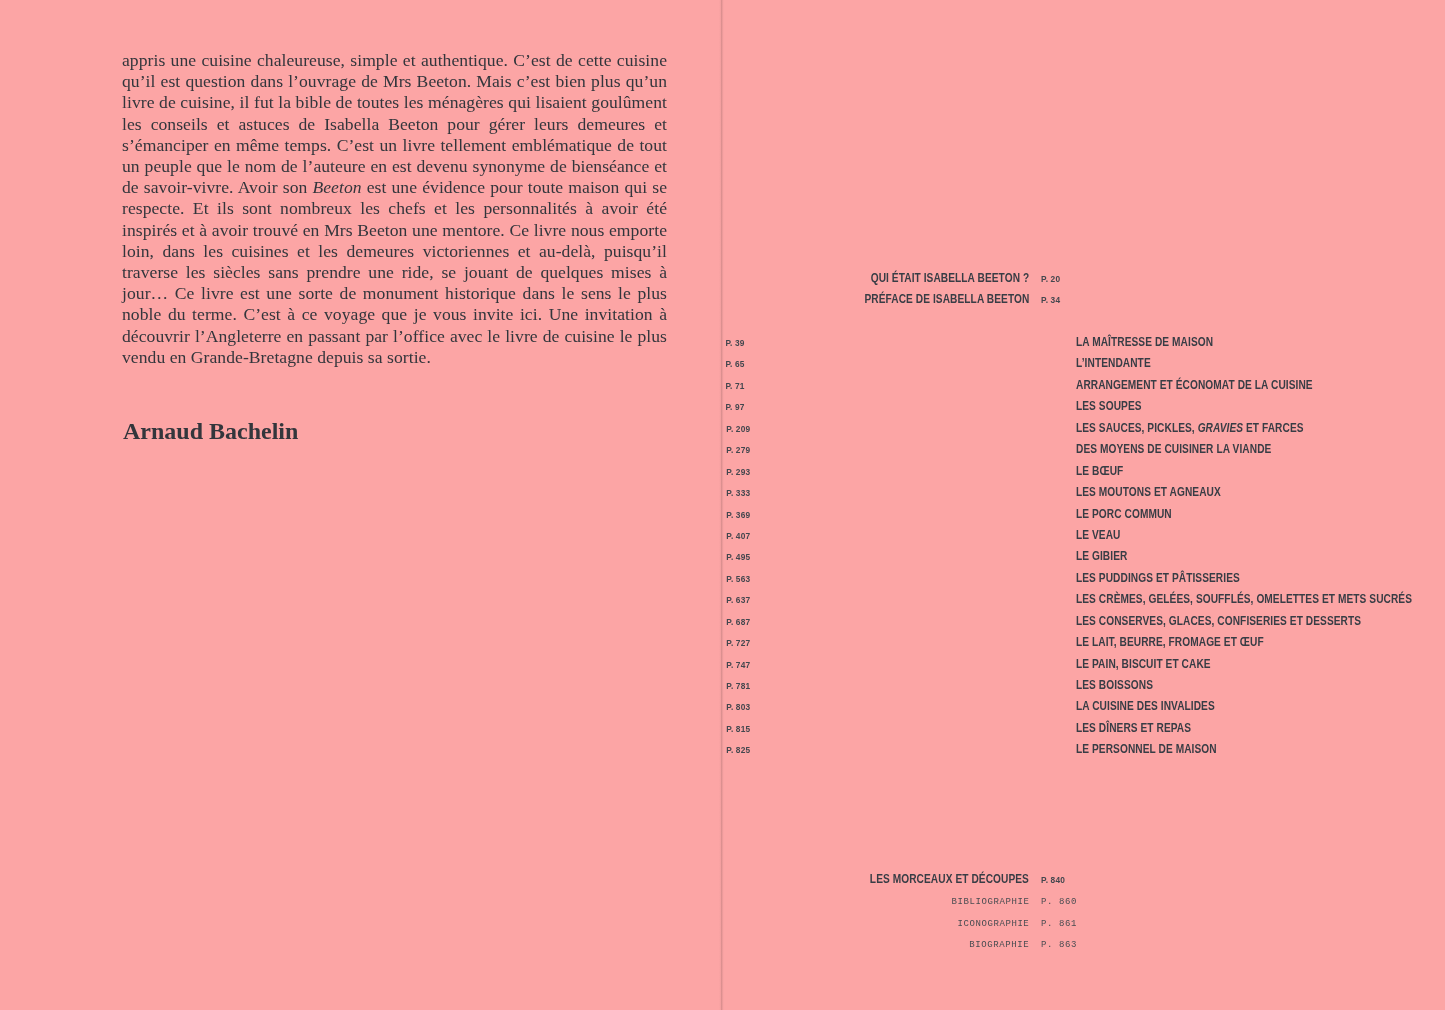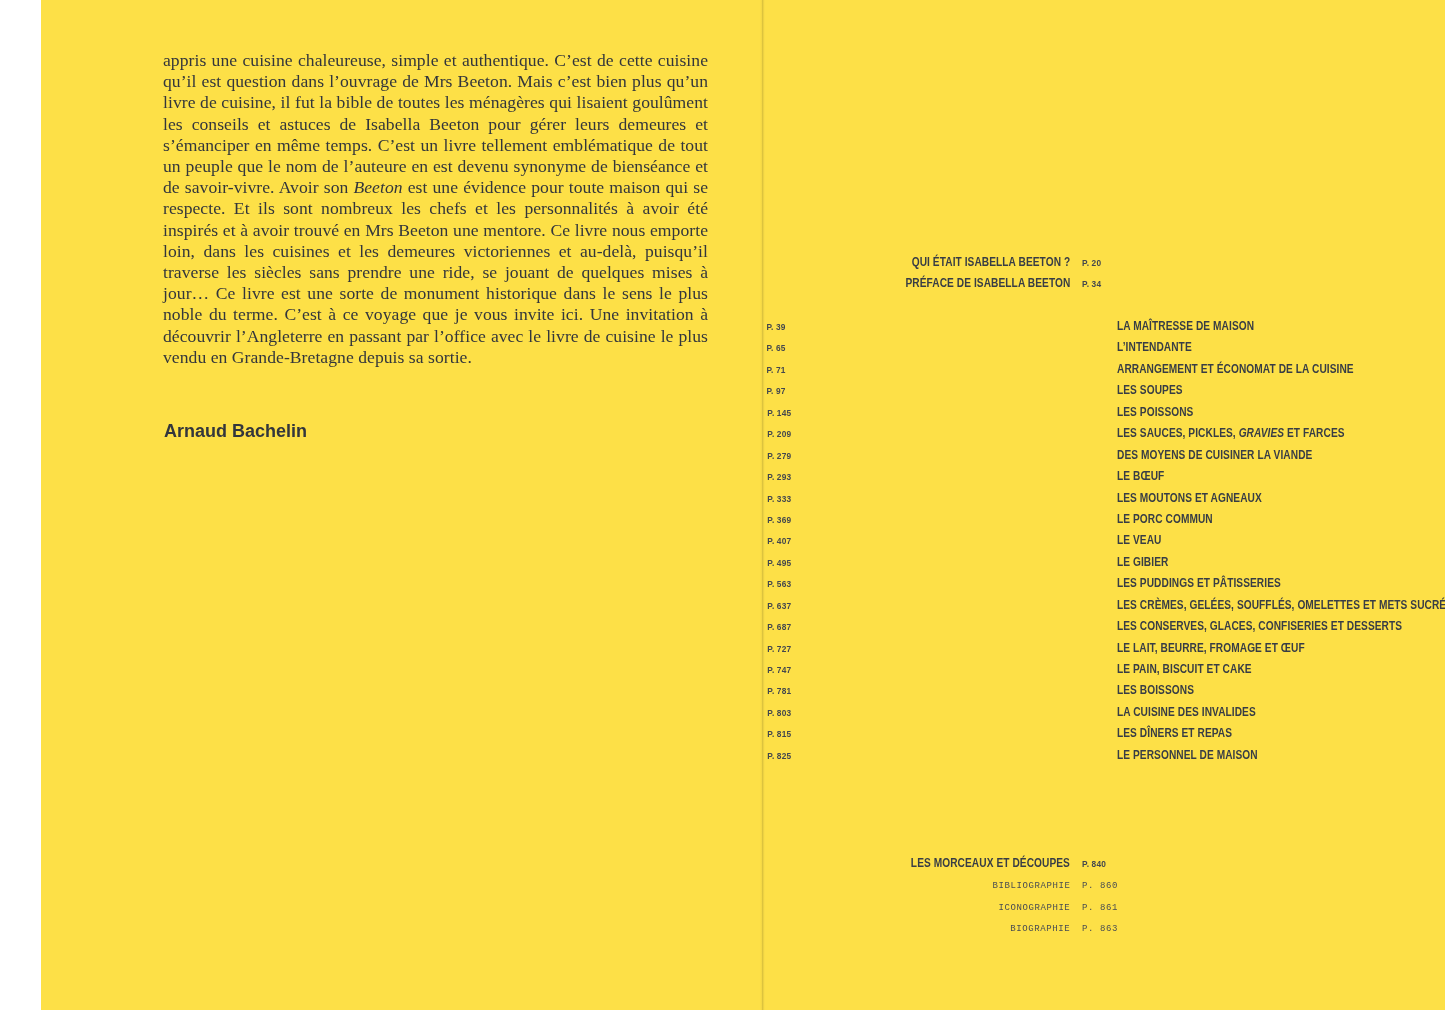--- a/index.html
+++ b/index.html
@@ -3,21 +3,21 @@
 <meta charset="utf-8">
 <style>
   html, body { margin: 0; padding: 0; }
   body {
     width: 1445px; height: 1010px;
     background: #ffffff;
     position: relative;
     overflow: hidden;
     font-family: "Liberation Sans", sans-serif;
   }
-  .spread { position: absolute; inset: 0; background: #fde047; margin-left: 41px; }
+  .spread { position: absolute; inset: 0; background: #fca5a5; }
 
   
   .gutter {
     position: absolute; left: 719px; top: 0; width: 5px; height: 1010px;
     background: linear-gradient(to right,
       rgba(0,0,0,0) 0%, rgba(0,0,0,0.04) 35%,
       rgba(0,0,0,0.16) 55%, rgba(0,0,0,0.03) 75%, rgba(0,0,0,0) 100%);
   }
 
   
@@ -26,27 +26,27 @@
     position: absolute; left: 122px; top: 50px; width: 545px;
     font-family: "Liberation Serif", serif;
     font-size: 17.6px; line-height: 21.2px;
     text-align: justify;
     color: var(--ink-serif, #33363c);
     letter-spacing: 0.05px;
   }
   .body-text .it { font-style: italic; }
   .author {
     position: absolute; left: 123px; top: 420px;
-    font-family: Liberation Sans, sans-serif;
-    font-weight: 700; font-size: 18px; line-height: 22px;
+    font-family: Liberation Serif, serif;
+    font-weight: 700; font-size: 24px; line-height: 22px;
     color: var(--ink-serif, #2e3136);
   }
 
   
-  .page-right { position: absolute; left: 722px; top: 0; width: 723px; height: 852px; }
+  .page-right { position: absolute; left: 722px; top: 16px; width: 723px; height: 852px; }
   .toc-front    { position: absolute; top: 250px; left: 0; right: 0; }
   .toc-chapters { position: absolute; top: 314px; left: 0; right: 0; }
   .toc-back     { position: absolute; top: 851px; left: 0; right: 0; }
 
   .row { height: 21.45px; line-height: 21.45px; white-space: nowrap; color: var(--ink-sans, #383d45); }
 
   .meta-label { display: inline-block; width: 307px; text-align: right; vertical-align: baseline; }
   .meta-page  { display: inline-block; margin-left: 12px; vertical-align: baseline; }
   .ch-page    { display: inline-block; width: 341px; text-align: left; vertical-align: baseline; }
   .ch-label   { display: inline-block; margin-left: 13px; vertical-align: baseline; }
@@ -92,21 +92,20 @@
   <div class="page-right">
     <div class="toc-front">
         <div class="row meta"><span class="meta-label"><span class="cond">QUI ÉTAIT ISABELLA BEETON ?</span></span><span class="meta-page"><span class="cond">P. 20</span></span></div>
         <div class="row meta"><span class="meta-label"><span class="cond">PRÉFACE DE ISABELLA BEETON</span></span><span class="meta-page"><span class="cond">P. 34</span></span></div>
       </div>
     <div class="toc-chapters">
         <div class="row ch"><span class="ch-page"><span class="cond">P. 39</span></span><span class="ch-label"><span class="cond"><span>LA MAÎTRESSE DE MAISON</span></span></span></div>
         <div class="row ch"><span class="ch-page"><span class="cond">P. 65</span></span><span class="ch-label"><span class="cond"><span>L’INTENDANTE</span></span></span></div>
         <div class="row ch"><span class="ch-page"><span class="cond">P. 71</span></span><span class="ch-label"><span class="cond"><span>ARRANGEMENT ET ÉCONOMAT DE LA CUISINE</span></span></span></div>
         <div class="row ch"><span class="ch-page"><span class="cond">P. 97</span></span><span class="ch-label"><span class="cond"><span>LES SOUPES</span></span></span></div>
-        <div class="row ch"><span class="ch-page"><span class="cond">P. 145</span></span><span class="ch-label"><span class="cond"><span>LES POISSONS</span></span></span></div>
         <div class="row ch"><span class="ch-page"><span class="cond">P. 209</span></span><span class="ch-label"><span class="cond"><span>LES SAUCES, PICKLES, </span><span class="it">GRAVIES</span><span> ET FARCES</span></span></span></div>
         <div class="row ch"><span class="ch-page"><span class="cond">P. 279</span></span><span class="ch-label"><span class="cond"><span>DES MOYENS DE CUISINER LA VIANDE</span></span></span></div>
         <div class="row ch"><span class="ch-page"><span class="cond">P. 293</span></span><span class="ch-label"><span class="cond"><span>LE BŒUF</span></span></span></div>
         <div class="row ch"><span class="ch-page"><span class="cond">P. 333</span></span><span class="ch-label"><span class="cond"><span>LES MOUTONS ET AGNEAUX</span></span></span></div>
         <div class="row ch"><span class="ch-page"><span class="cond">P. 369</span></span><span class="ch-label"><span class="cond"><span>LE PORC COMMUN</span></span></span></div>
         <div class="row ch"><span class="ch-page"><span class="cond">P. 407</span></span><span class="ch-label"><span class="cond"><span>LE VEAU</span></span></span></div>
         <div class="row ch"><span class="ch-page"><span class="cond">P. 495</span></span><span class="ch-label"><span class="cond"><span>LE GIBIER</span></span></span></div>
         <div class="row ch"><span class="ch-page"><span class="cond">P. 563</span></span><span class="ch-label"><span class="cond"><span>LES PUDDINGS ET PÂTISSERIES</span></span></span></div>
         <div class="row ch"><span class="ch-page"><span class="cond">P. 637</span></span><span class="ch-label"><span class="cond"><span>LES CRÈMES, GELÉES, SOUFFLÉS, OMELETTES ET METS SUCRÉS</span></span></span></div>
         <div class="row ch"><span class="ch-page"><span class="cond">P. 687</span></span><span class="ch-label"><span class="cond"><span>LES CONSERVES, GLACES, CONFISERIES ET DESSERTS</span></span></span></div>

